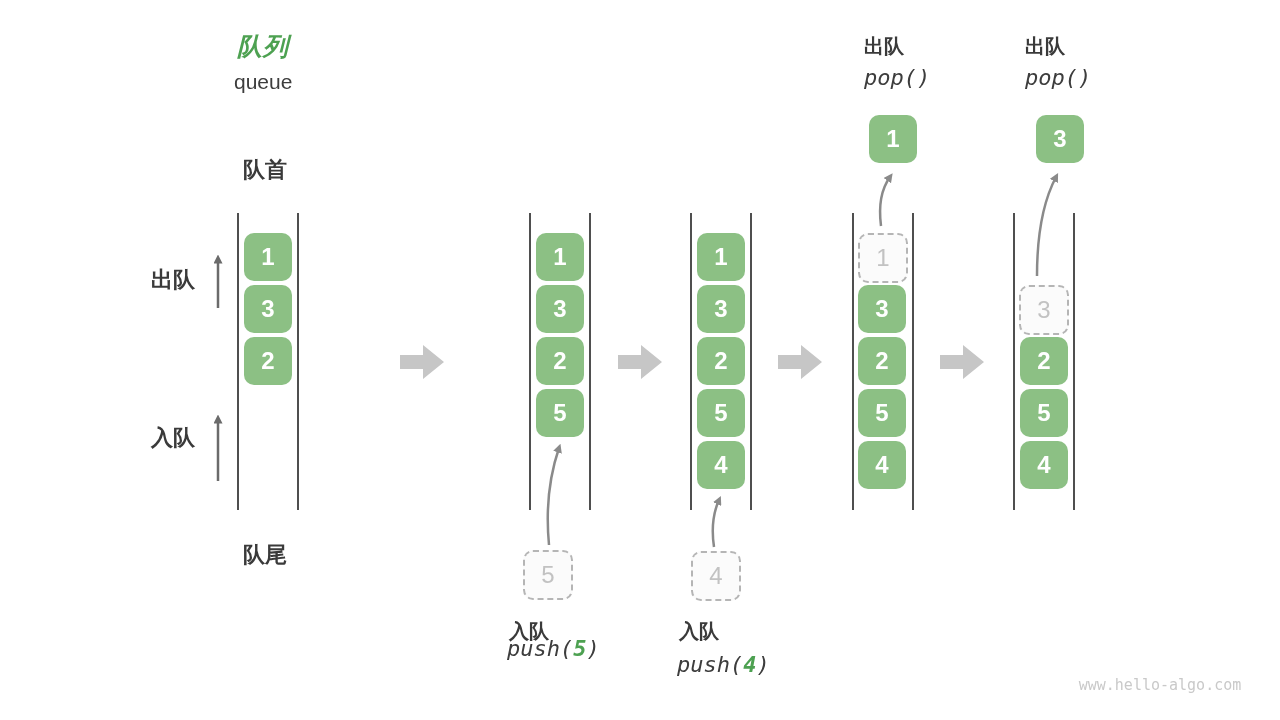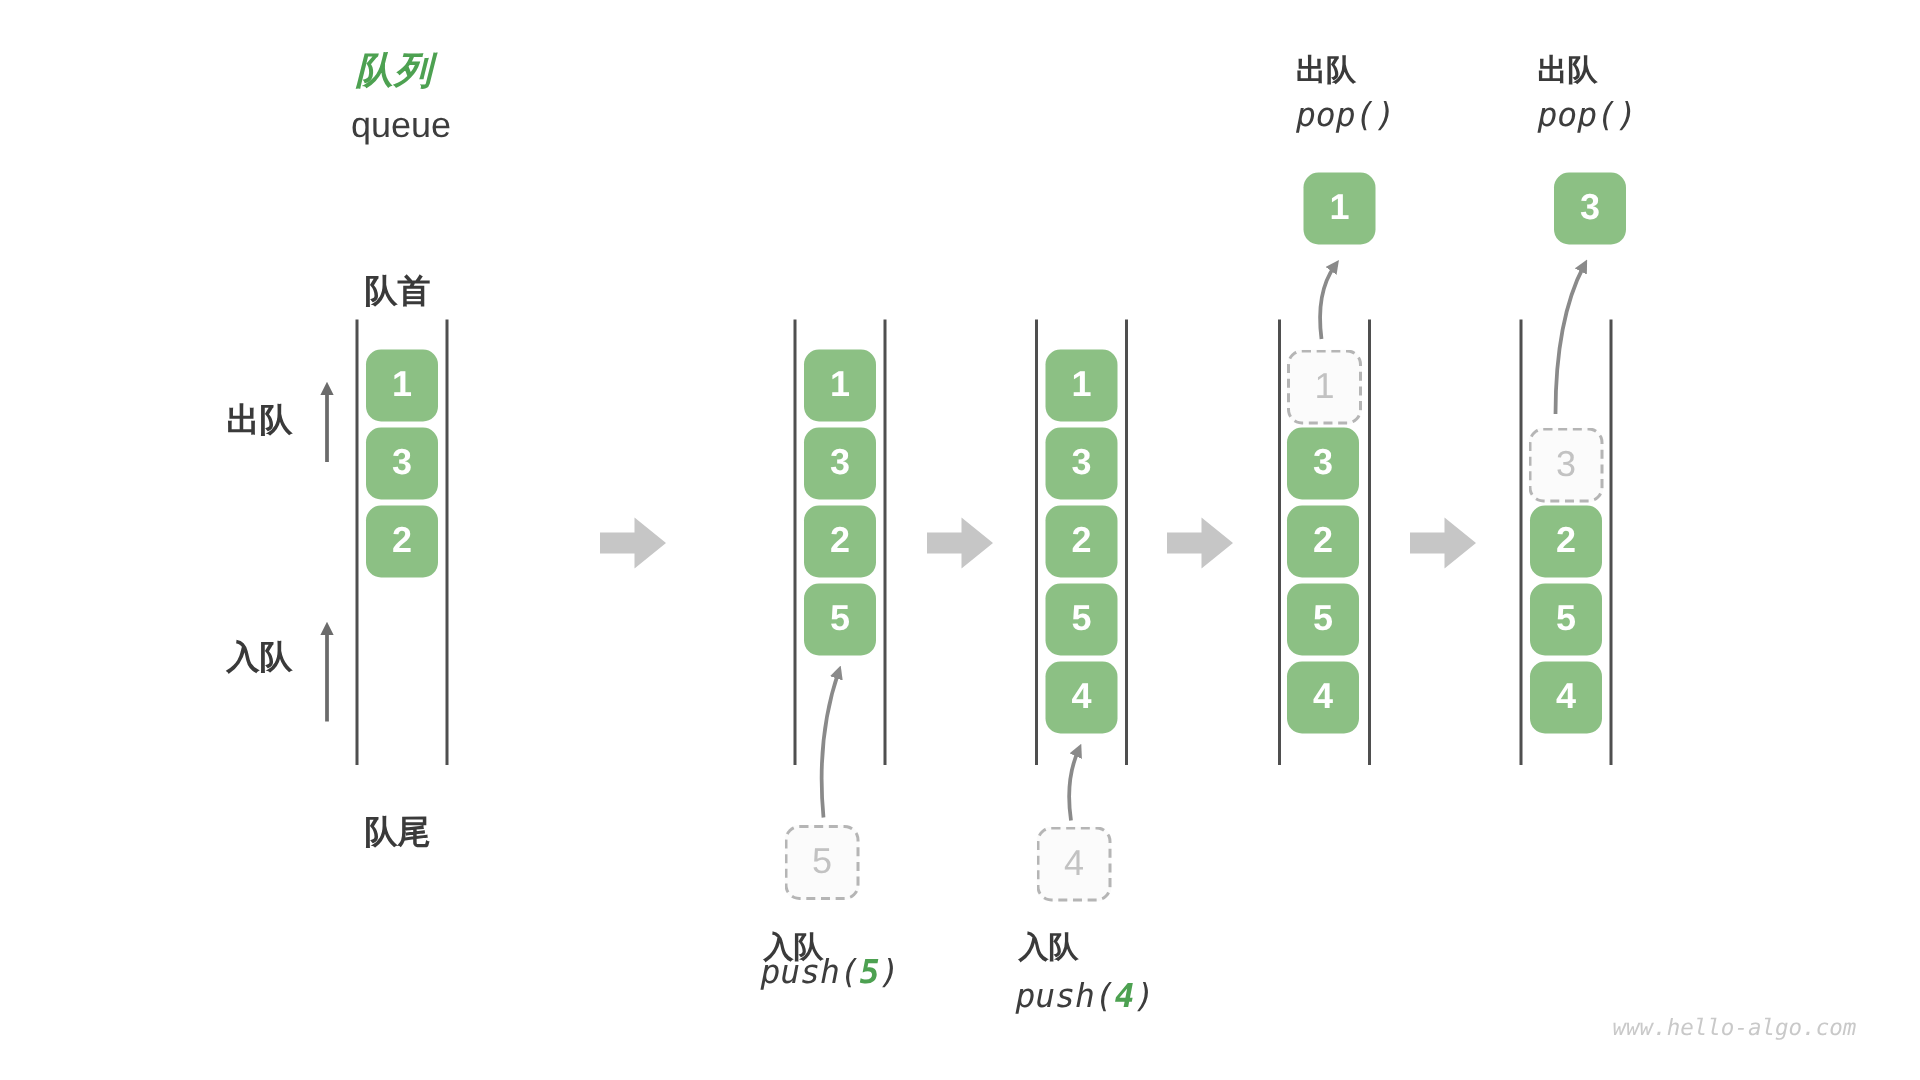--- a/index.html
+++ b/index.html
@@ -1,20 +1,20 @@
 <!DOCTYPE html>
 <html><head>
 <meta charset="utf-8">
 <style>
   html,body{margin:0;padding:0;background:#fff;}
   #canvas{position:relative;width:1280px;height:720px;background:#ffffff;overflow:hidden;
           font-family:"Liberation Sans","DejaVu Sans",sans-serif;}
   .abs{position:absolute;}
   .title-zh{font-size:25px;font-weight:700;color:#4DA151;letter-spacing:1px;font-style:italic;}
-  .title-en{font-size:24px;color:#3d3d3d;}
+  .title-en{font-size:21px;color:#3d3d3d;}
   .cn-bold{font-size:22px;font-weight:700;color:#3a3a3a;}
   .op-name{font-size:20px;font-weight:700;color:#3a3a3a;}
   .op-code{font-family:"DejaVu Sans Mono","Liberation Mono",monospace;font-size:22px;color:#3d3d3d;font-style:italic;}
   .op-code .green{color:#4DA151;font-weight:700;}
   .wall{position:absolute;width:2px;height:297px;top:213px;background:#4f4f4f;}
   .box{position:absolute;width:48px;height:48px;border-radius:10px;background:#8CC084;
        color:#ffffff;font-size:24px;font-weight:700;display:flex;align-items:center;justify-content:center;}
   .ghost{position:absolute;width:46px;height:46px;border-radius:10px;background:#fbfbfb;
          border:2px dashed #b5b5b5;color:#c2c2c2;font-size:24px;font-weight:400;
          display:flex;align-items:center;justify-content:center;box-sizing:content-box;}
@@ -48,21 +48,21 @@
 
     <path d="M549 545 Q544 492 559 448" stroke="#8a8a8a" stroke-width="2.5" fill="none" marker-end="url(#ah-gray)"></path>
     <path d="M714 547 Q710 520 719 500" stroke="#8a8a8a" stroke-width="2.5" fill="none" marker-end="url(#ah-gray)"></path>
     <path d="M881 226 Q877 195 890 177" stroke="#8a8a8a" stroke-width="2.5" fill="none" marker-end="url(#ah-gray)"></path>
     <path d="M1037 276 Q1037 213 1056 177" stroke="#8a8a8a" stroke-width="2.5" fill="none" marker-end="url(#ah-gray)"></path>
   </svg>
 
   <div class="abs title-zh" style="left:237px;top:30px;">队列</div>
   <div class="abs title-en" style="left:234px;top:70px;">queue</div>
 
-  <div class="abs cn-bold" style="left:243px;top:155px;margin-top:24px;">队首</div>
+  <div class="abs cn-bold" style="left:243px;top:155px;">队首</div>
   <div class="abs cn-bold" style="left:243px;top:540px;">队尾</div>
 
   <div class="abs cn-bold" style="left:151px;top:265px;">出队</div>
   <div class="abs cn-bold" style="left:151px;top:423px;">入队</div>
 
   <div class="wall" style="left:237px;"></div>
   <div class="wall" style="left:297px;"></div>
   <div class="box" style="left:244px;top:233px;">1</div>
   <div class="box" style="left:244px;top:285px;">3</div>
   <div class="box" style="left:244px;top:337px;">2</div>
@@ -102,15 +102,15 @@
   <div class="wall" style="left:1013px;"></div>
   <div class="wall" style="left:1073px;"></div>
   <div class="abs op-name" style="left:1025px;top:33px;">出队</div>
   <div class="abs op-code" style="left:1025px;top:65px;">pop()</div>
   <div class="box" style="left:1036px;top:115px;">3</div>
   <div class="ghost" style="left:1019px;top:285px;">3</div>
   <div class="box" style="left:1020px;top:337px;">2</div>
   <div class="box" style="left:1020px;top:389px;">5</div>
   <div class="box" style="left:1020px;top:441px;">4</div>
 
-  <div class="abs footer" style="left:1075px;top:676px;width:170px;text-align:left;font-style:italic;">www.hello-algo.com</div>
+  <div class="abs footer" style="left:1075px;top:676px;width:170px;text-align:center;">www.hello-algo.com</div>
 
 </div>
 
 </body></html>

